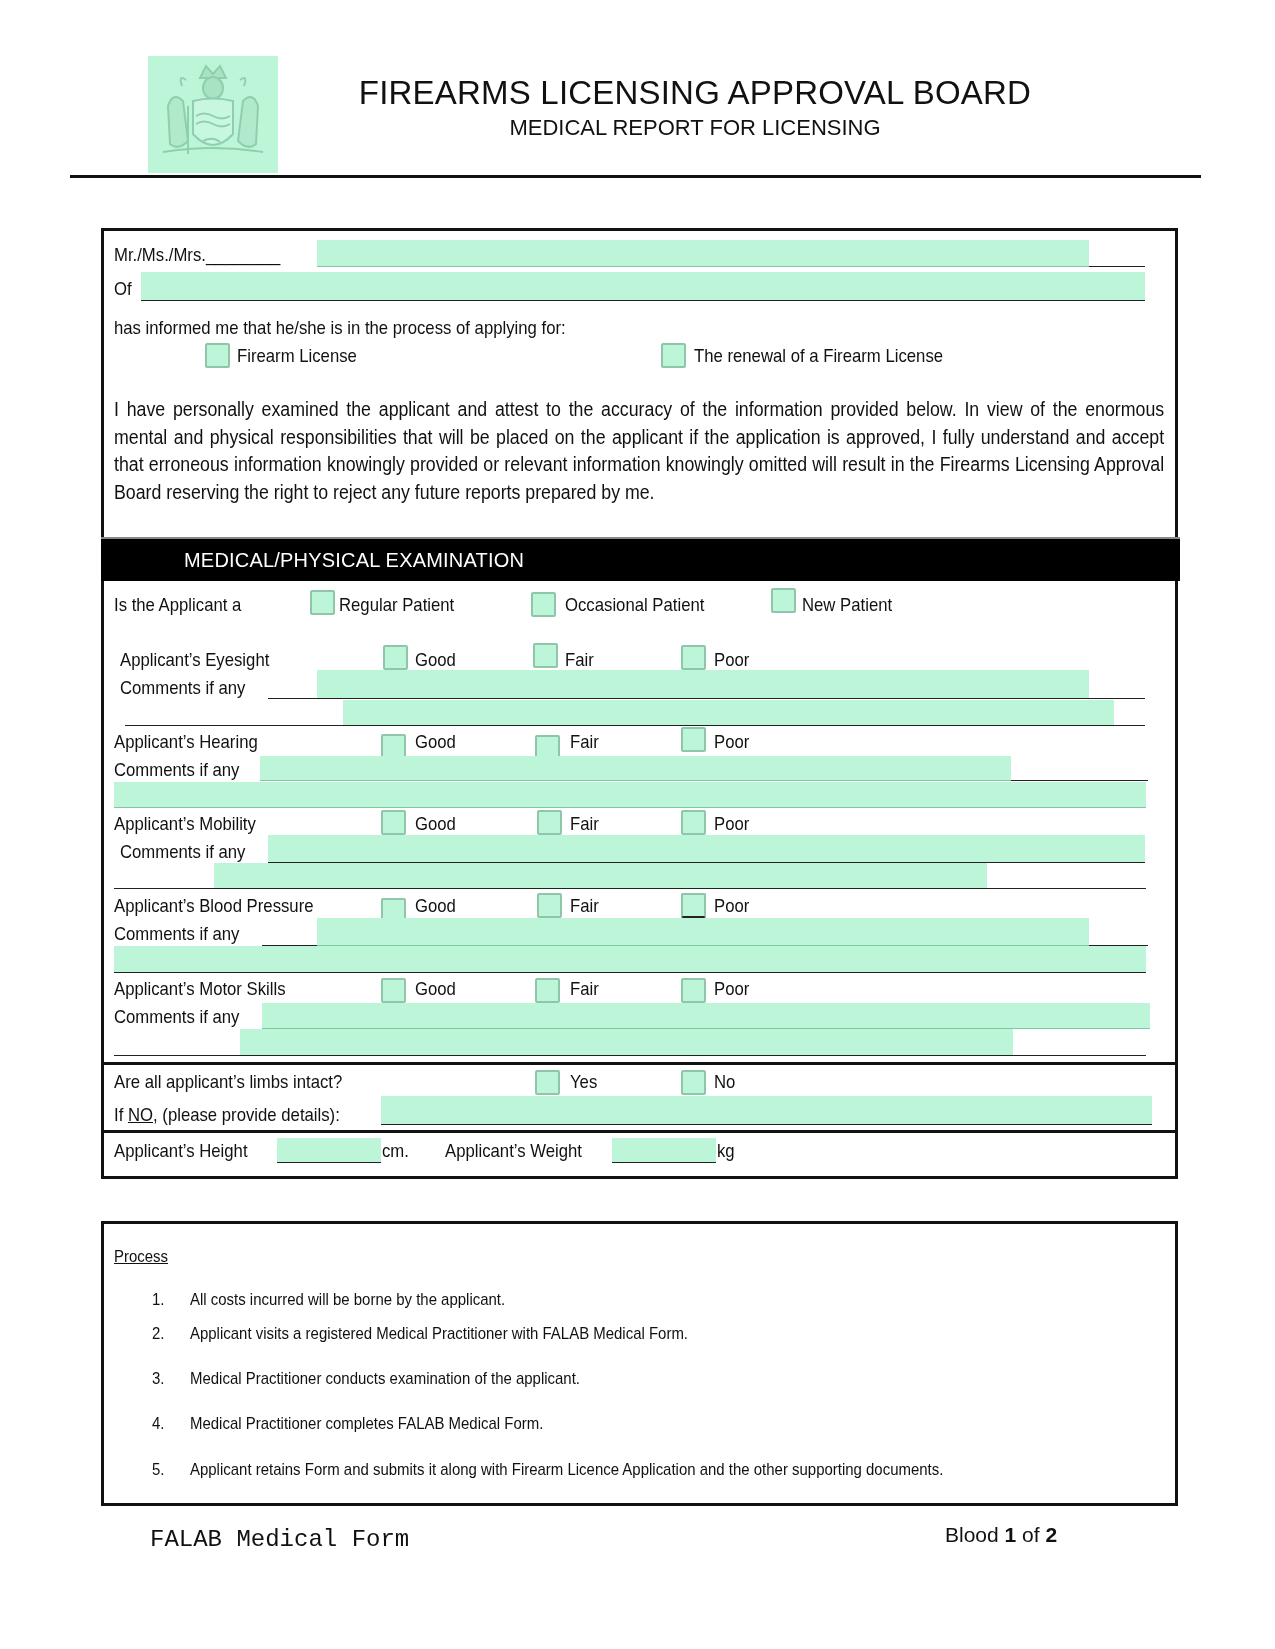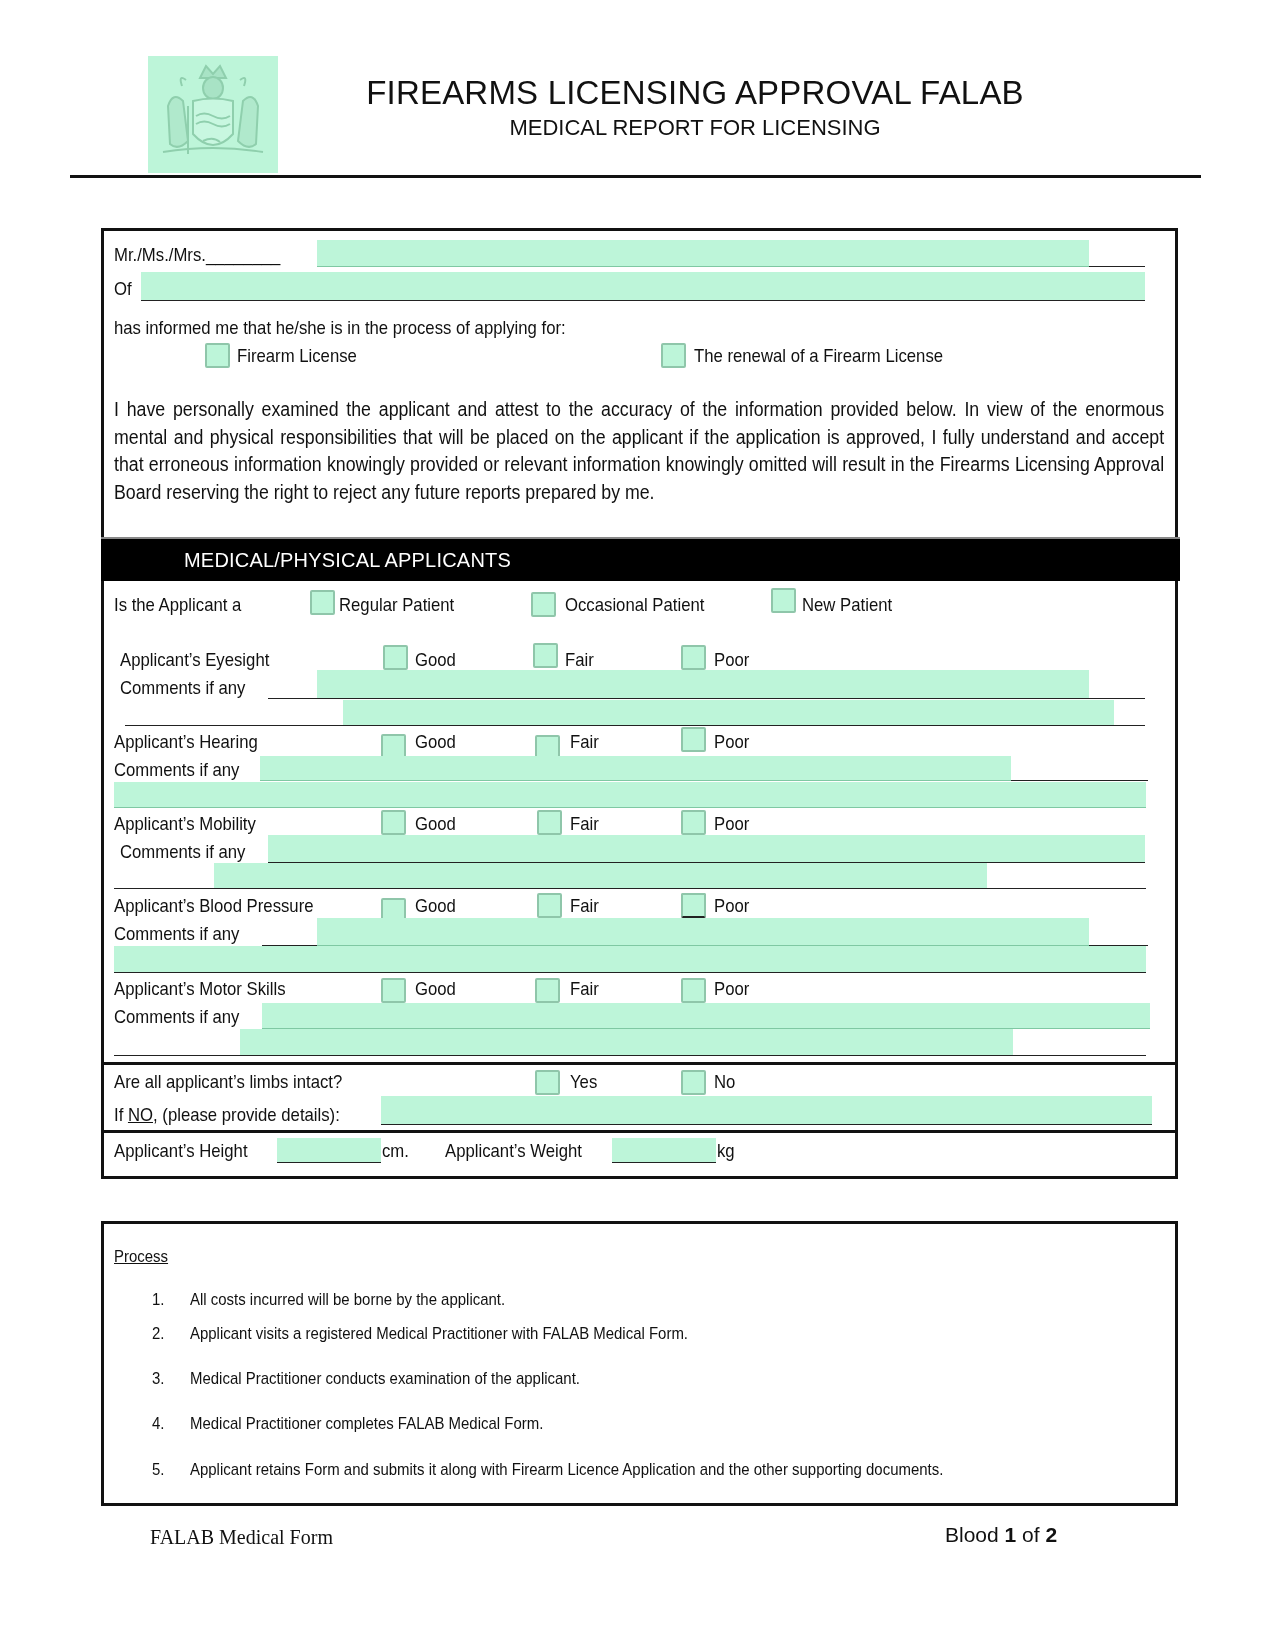--- a/index.html
+++ b/index.html
@@ -31,21 +31,21 @@
 
   .band { left: 101px; top: 537px; width: 1079px; height: 44px; background: #000; border-top: 2px solid #888; }
   .band span { position: absolute; left: 83px; top: 10px; color: #fff; font-size: 20px; letter-spacing: 0.2px; }
 
   .hrule { height: 3px; background: #111; }
 
   .proc-title { font-size: 17px; text-decoration: underline; }
   .proc-num { font-size: 17px; }
   .proc-text { font-size: 17px; }
 
-  .footer-left { left: 150px; top: 1526px; font-size: 20px; font-family: Liberation Serif, serif; }
+  .footer-left { left: 150px; top: 1526px; font-size: 24px; font-family: Liberation Mono, monospace; }
   .footer-right { left: 945px; top: 1523px; font-size: 21px; }
   .footer-right b { font-weight: bold; }
 </style>
 </head>
 <body>
 
 <div class="abs seal">
   <svg viewBox="0 0 130 117" xmlns="http://www.w3.org/2000/svg">
     <g fill="none" stroke="#8fcfad" stroke-width="2">
       <path d="M52 22 L58 10 L65 18 L72 10 L78 22 Z" fill="#a8e3c5"></path>
@@ -55,21 +55,21 @@
       <path d="M48 68 Q56 63 65 68 Q74 73 82 68"></path>
       <path d="M55 85 Q65 80 72 86"></path>
       <path d="M20 50 Q25 35 35 45 L40 85 Q30 95 22 88 Z" fill="#b0e9cc"></path>
       <path d="M110 50 Q105 35 95 45 L90 85 Q100 95 108 88 Z" fill="#b0e9cc"></path>
       <path d="M38 24 Q30 18 34 30 M92 24 Q100 18 96 30"></path>
       <path d="M15 96 Q65 88 115 96"></path>
       <line x1="40" y1="50" x2="40" y2="98"></line>
     </g>
   </svg>
 </div>
-<div class="abs title">FIREARMS LICENSING APPROVAL FALAB</div>
+<div class="abs title">FIREARMS LICENSING APPROVAL BOARD</div>
 <div class="abs subtitle">MEDICAL REPORT FOR LICENSING</div>
 <div class="abs header-rule"></div>
 
 <div class="abs box main-box"></div>
 
 <div class="abs txt narrow" style="left:114px; top:244px;">Mr./Ms./Mrs.________</div>
 <div class="abs field" style="left:317px; top:240px; width:772px; height:27px;"><span></span></div>
 <div class="abs uline" style="left:1089px; top:240px; width:56px; height:27px;"></div>
 
 <div class="abs txt narrow" style="left:114px; top:278px;">Of</div>
@@ -79,21 +79,21 @@
 <div class="abs cb" style="left:205px; top:343px;"></div>
 <div class="abs txt narrow" style="left:237px; top:345px;">Firearm License</div>
 <div class="abs cb" style="left:661px; top:343px;"></div>
 <div class="abs txt narrow" style="left:694px; top:345px;">The renewal of a Firearm License</div>
 
 <div class="abs para">
   <div class="para-inner">I have personally examined the applicant and attest to the accuracy of the information provided below. In view of the enormous mental and physical responsibilities that will be placed on the applicant if the application is approved, I fully understand and accept that erroneous information knowingly provided or relevant information knowingly omitted will result in the Firearms Licensing Approval Board reserving the right to reject any future reports prepared by me.</div>
 </div>
 
 <div class="abs band">
-  <span>MEDICAL/PHYSICAL APPLICANTS</span>
+  <span>MEDICAL/PHYSICAL EXAMINATION</span>
 </div>
 
 <div class="abs txt narrow" style="left:114px; top:594px;">Is the Applicant a</div>
 <div class="abs cb" style="left:310px; top:590px;"></div>
 <div class="abs txt narrow" style="left:339px; top:594px;">Regular Patient</div>
 <div class="abs cb" style="left:531px; top:592px;"></div>
 <div class="abs txt narrow" style="left:565px; top:594px;">Occasional Patient</div>
 <div class="abs cb" style="left:771px; top:588px;"></div>
 <div class="abs txt narrow" style="left:802px; top:594px;">New Patient</div>
 

